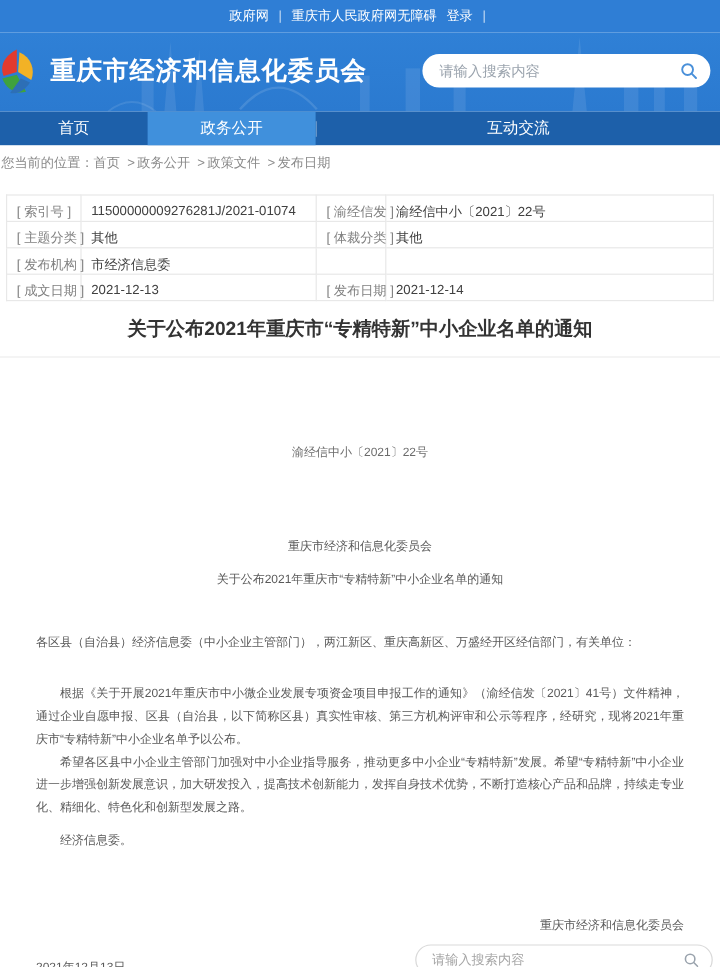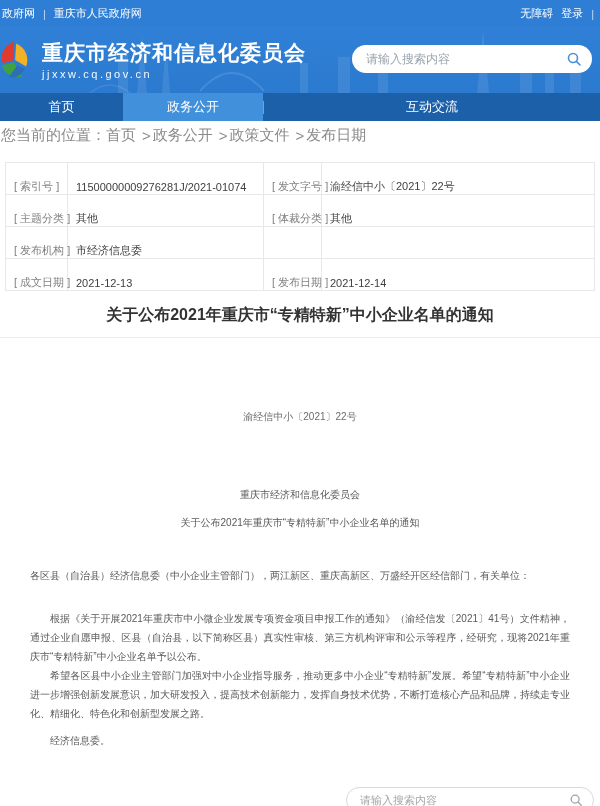--- a/index.html
+++ b/index.html
@@ -4,21 +4,21 @@
 <style>
   * { margin:0; padding:0; box-sizing:border-box; }
   html,body { background:#fff; }
   body {
     width:600px; height:806px; overflow:hidden; position:relative;
     font-family:"Liberation Sans","DejaVu Sans",sans-serif;
   }
   
   .topbar {
     height:27px; background:#2f7ed5; color:#fff;
-    display:flex; align-items:center; justify-content:space-between;
+    display:flex; align-items:center; justify-content:center;
     font-size:11px; padding:0 6px 0 2px; position:relative; z-index:3;
   }
   .topbar a, .topbar span { color:#fff; text-decoration:none; }
   .tb-left, .tb-right { display:flex; align-items:center; gap:8px; }
   .tb-sep { opacity:.7; }
   
   .header {
     height:66px; background:linear-gradient(180deg,#2f80d6 0%, #2b7ad0 100%);
     position:relative; display:flex; align-items:center; z-index:2;
   }
@@ -41,29 +41,29 @@
   
   .nav { height:28px; background:#1d60aa; display:flex; position:relative; z-index:2; }
   .nav-item {
     color:#fff; font-size:13px; display:flex; align-items:center; justify-content:center;
     cursor:pointer; position:relative;
   }
   .nav-item.active { background:#4090dc; }
   .nav-divider { width:1px; height:13px; background:rgba(255,255,255,.4); align-self:center; }
   
   .breadcrumb {
-    height:29px; display:flex; align-items:center; font-size:15px; color:#8a8a8a;
+    height:29px; display:flex; align-items:center; font-size:11px; color:#8a8a8a;
     padding-left:1px; background:#fff;
   }
   .breadcrumb a { color:#8a8a8a; text-decoration:none; }
   .bc-sep { margin:0 2px 0 6px; }
   
   .meta-wrap { padding:12px 5px 0 5px; }
   table.meta { width:100%; border-collapse:collapse; table-layout:fixed; font-size:11px; }
-  table.meta td { border:1px solid #e8e8e8; height:22px; padding:16px 0 0 8px; vertical-align:middle; }
+  table.meta td { border:1px solid #e8e8e8; height:22px; padding:5px 0 0 8px; vertical-align:middle; }
   td.m-label { color:#808080; padding-left:12px; white-space:nowrap; }
   td.m-value { color:#404040; }
   col.c1{width:62px;} col.c2{width:196px;} col.c3{width:58px;}
   
   .article { padding:0 30px; color:#595959; font-size:10px; }
   .page-title {
     margin-top:13px; text-align:center; font-size:16px; font-weight:600;
     color:#333; line-height:22px;
   }
   .title-divider { border:none; border-top:1px solid #ededed; margin:11px -30px 0 -30px; }
@@ -128,21 +128,20 @@
 
   <svg class="logo" viewBox="0 0 40 40">
     <path d="M20 3 C10 8 7 16 10 23 L20 20 Z" fill="#e23a2e"></path>
     <path d="M22 5 C31 9 34 18 31 26 L21 20 Z" fill="#f2b226"></path>
     <path d="M9 25 C12 33 19 37 27 35 L20 22 Z" fill="#3fa23e"></path>
     <path d="M30 28 C26 34 21 37 15 36 L23 25 Z" fill="#2d6fb6"></path>
   </svg>
 
   <div class="site-id">
     <div class="site-name">重庆市经济和信息化委员会</div>
-    <div class="site-url">jjxxw.cq.gov.cn</div>
   </div>
 
   <div class="search-pill">
     <input type="text" placeholder="请输入搜索内容" style="">
     <svg class="search-icon-svg" width="16" height="16" viewBox="0 0 16 16">
       <circle cx="7" cy="7" r="4.5" stroke="#4a90d9" stroke-width="1.6" fill="none"></circle>
       <line x1="10.4" y1="10.4" x2="14" y2="14" stroke="#4a90d9" stroke-width="1.6" stroke-linecap="round"></line>
     </svg>
   </div>
 </div>
@@ -170,21 +169,21 @@
     <colgroup>
         <col class="c1">
         <col class="c2">
         <col class="c3">
         <col>
       </colgroup>
     <tbody>
         <tr>
       <td class="m-label">[ 索引号 ]</td>
       <td class="m-value">11500000009276281J/2021-01074</td>
-      <td class="m-label">[ 发文字号 ]</td>
+      <td class="m-label">[ 渝经信发 ]</td>
       <td class="m-value">渝经信中小〔2021〕22号</td>
     </tr>
     <tr>
       <td class="m-label">[ 主题分类 ]</td>
       <td class="m-value">其他</td>
       <td class="m-label">[ 体裁分类 ]</td>
       <td class="m-value">其他</td>
     </tr>
     <tr>
       <td class="m-label">[ 发布机构 ]</td>

